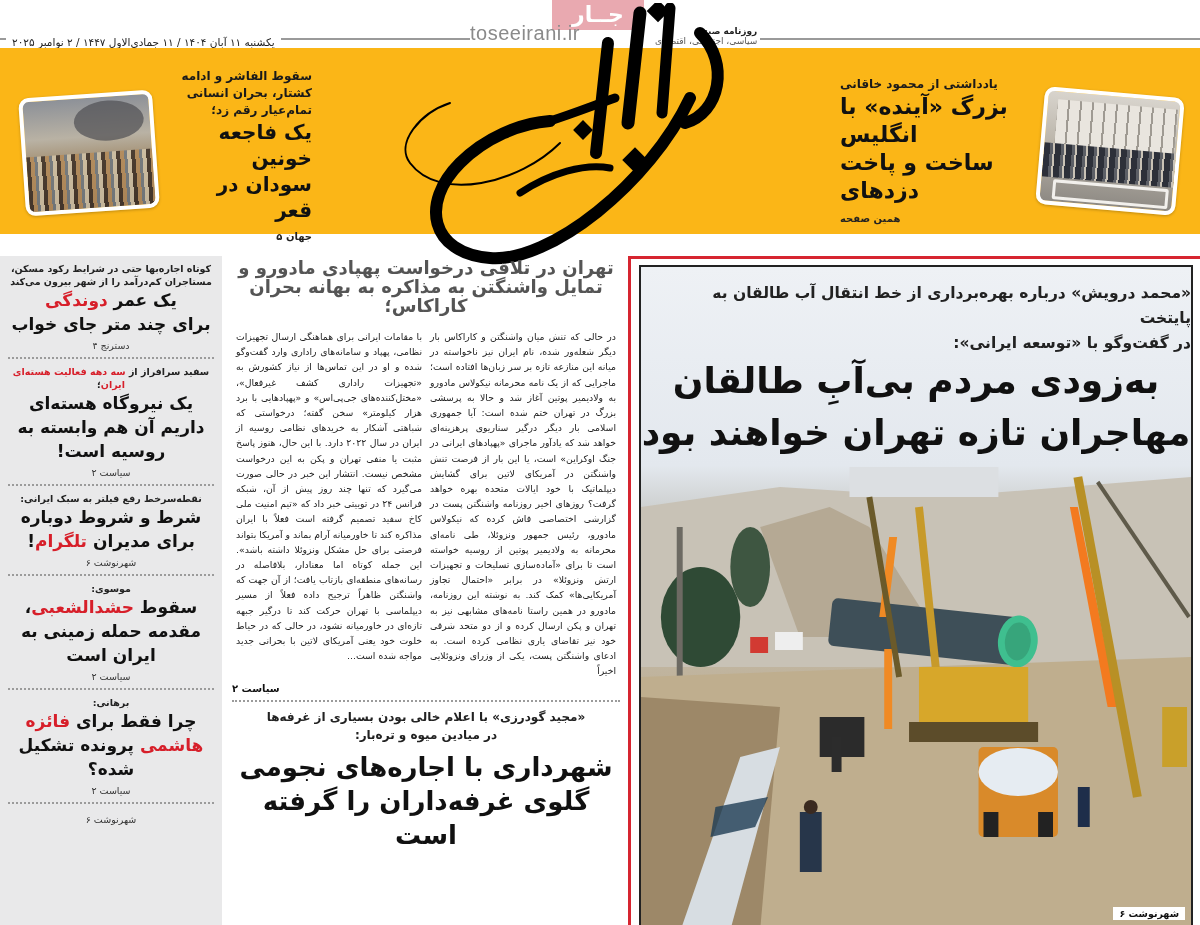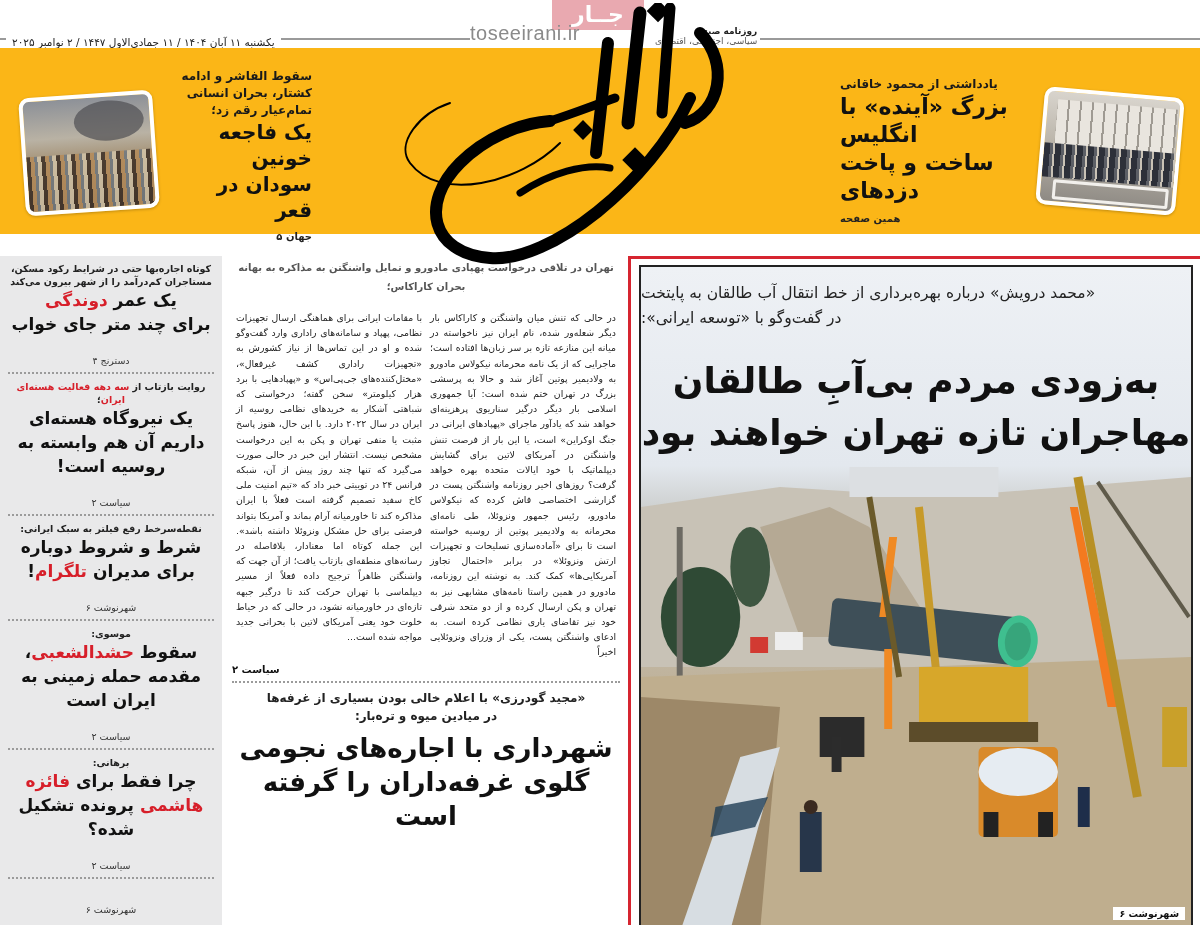--- a/index.html
+++ b/index.html
@@ -44,39 +44,39 @@
   .photo-meeting .table { position:absolute; left:12px; top:88px; width:116px; height:20px; border:3px solid #f2f0ec; border-radius:2px; }
 
   
   .left-col { position: absolute; left: 0; top: 256px; width: 222px; height: 669px; background: #e9e9ea; padding: 0 8px; text-align: center; }
   .lc-item { padding: 6px 0 5px; border-bottom: 2px dotted #9b9b9b; }
   .lc-item:last-child { border-bottom: none; }
   .lc-kicker { font-size: 9.5px; line-height: 13px; color: #222; font-weight: bold; }
   .lc-kicker .red { color: #d71f2a; }
   .lc-title { font-size: 17px; font-weight: bold; line-height: 24px; color: #111; }
   .lc-title .red { color: #d71f2a; }
-  .lc-ref { font-size: 9.5px; line-height: 13px; color: #333; margin-top: 18px; }
+  .lc-ref { font-size: 9.5px; line-height: 13px; color: #333; margin-top: 3px; }
 
   
   .mid-col { position: absolute; left: 232px; top: 256px; width: 388px; height: 669px; text-align: center; }
-  .mid-kicker { font-size: 10px; line-height: 19px; font-weight: bold; color: #555; margin-top: 2px; }
+  .mid-kicker { font-size: 18px; line-height: 19px; font-weight: bold; color: #555; margin-top: 2px; }
   .mid-headline { margin-top: 8px; font-size: 36px; line-height: 46px; font-weight: 900; color: #111; letter-spacing: -0.5px; }
   .mid-headline .red { color: #d71f2a; }
   .mid-body { display: flex; flex-direction: row; gap: 8px; margin-top: 14px; padding: 0 4px; }
   .body-col { flex: 1; font-size: 9.3px; line-height: 15.2px; text-align: justify; color: #222; }
   .mid-ref { text-align: left; font-size: 10px; font-weight: bold; padding: 4px 32px 0 0; direction: rtl; }
   .mid-divider { margin: 6px 0 6px; border-top: 2px dotted #9b9b9b; }
   .sub-kicker { font-size: 12px; line-height: 18px; font-weight: bold; color: #222; }
   .sub-headline { font-size: 26px; line-height: 34px; font-weight: 900; color: #111; margin-top: 6px; }
 
   
   .feature { position: absolute; left: 628px; top: 256px; width: 572px; height: 669px; border: 3px solid #d62530; border-bottom: none; border-right: none; }
   .feature-inner { position: absolute; left: 8px; top: 6px; width: 554px; height: 663px; border: 2px solid #222; border-bottom: none; overflow: hidden;
     background: linear-gradient(180deg,#eef1f5 0%,#e3e8ee 30%,#cfd2d2 36%,#c3b9a6 55%,#b9a98c 75%,#c9b996 100%); }
-  .feat-kicker { position: absolute; top: 14px; left: 0; width: 100%; text-align: left; font-size: 15.5px; line-height: 25px; font-weight: normal; color: #222; }
+  .feat-kicker { position: absolute; top: 14px; left: 0; width: 100%; text-align: right; font-size: 15.5px; line-height: 25px; font-weight: bold; color: #222; padding-left: 32px; }
   .feat-headline { position: absolute; top: 88px; left: 0; width: 100%; text-align: center; font-size: 36px; line-height: 52px; font-weight: 900; color: #111; }
   .feat-photo { position: absolute; left: 0; top: 200px; width: 100%; height: 463px; }
   .feat-caption { position: absolute; right: 6px; bottom: 8px; background: #fff; padding: 1px 6px; font-size: 9.5px; font-weight: bold; color: #111; }
 </style>
 </head>
 <body>
 
 <div class="top-strip">
   <div class="top-rule left"></div>
   <div class="top-rule right"></div>
@@ -135,21 +135,21 @@
 
 <div class="left-col">
 
   <div class="lc-item">
     <div class="lc-kicker">کوتاه اجاره‌بها حتی در شرایط رکود مسکن، مستاجران کم‌درآمد را از شهر بیرون می‌کند</div>
     <div class="lc-title"><span>یک عمر </span><span class="red">دوندگی</span><br><span>برای چند متر جای خواب</span></div>
     <div class="lc-ref">دسترنج ۴</div>
   </div>
 
   <div class="lc-item">
-    <div class="lc-kicker"><span>روایت بازتاب از </span><span class="red">سه دهه فعالیت هسته‌ای ایران</span><span>؛</span></div>
+    <div class="lc-kicker"><span>سفید سرافراز از </span><span class="red">سه دهه فعالیت هسته‌ای ایران</span><span>؛</span></div>
     <div class="lc-title">یک نیروگاه هسته‌ای داریم آن هم وابسته به روسیه است!</div>
     <div class="lc-ref">سیاست ۲</div>
   </div>
 
   <div class="lc-item">
     <div class="lc-kicker">نقطه‌سرخط رفع فیلتر به سبک ایرانی:</div>
     <div class="lc-title"><span>شرط و شروط دوباره برای مدیران </span><span class="red">تلگرام</span><span>!</span></div>
     <div class="lc-ref">شهرنوشت ۶</div>
   </div>
 

